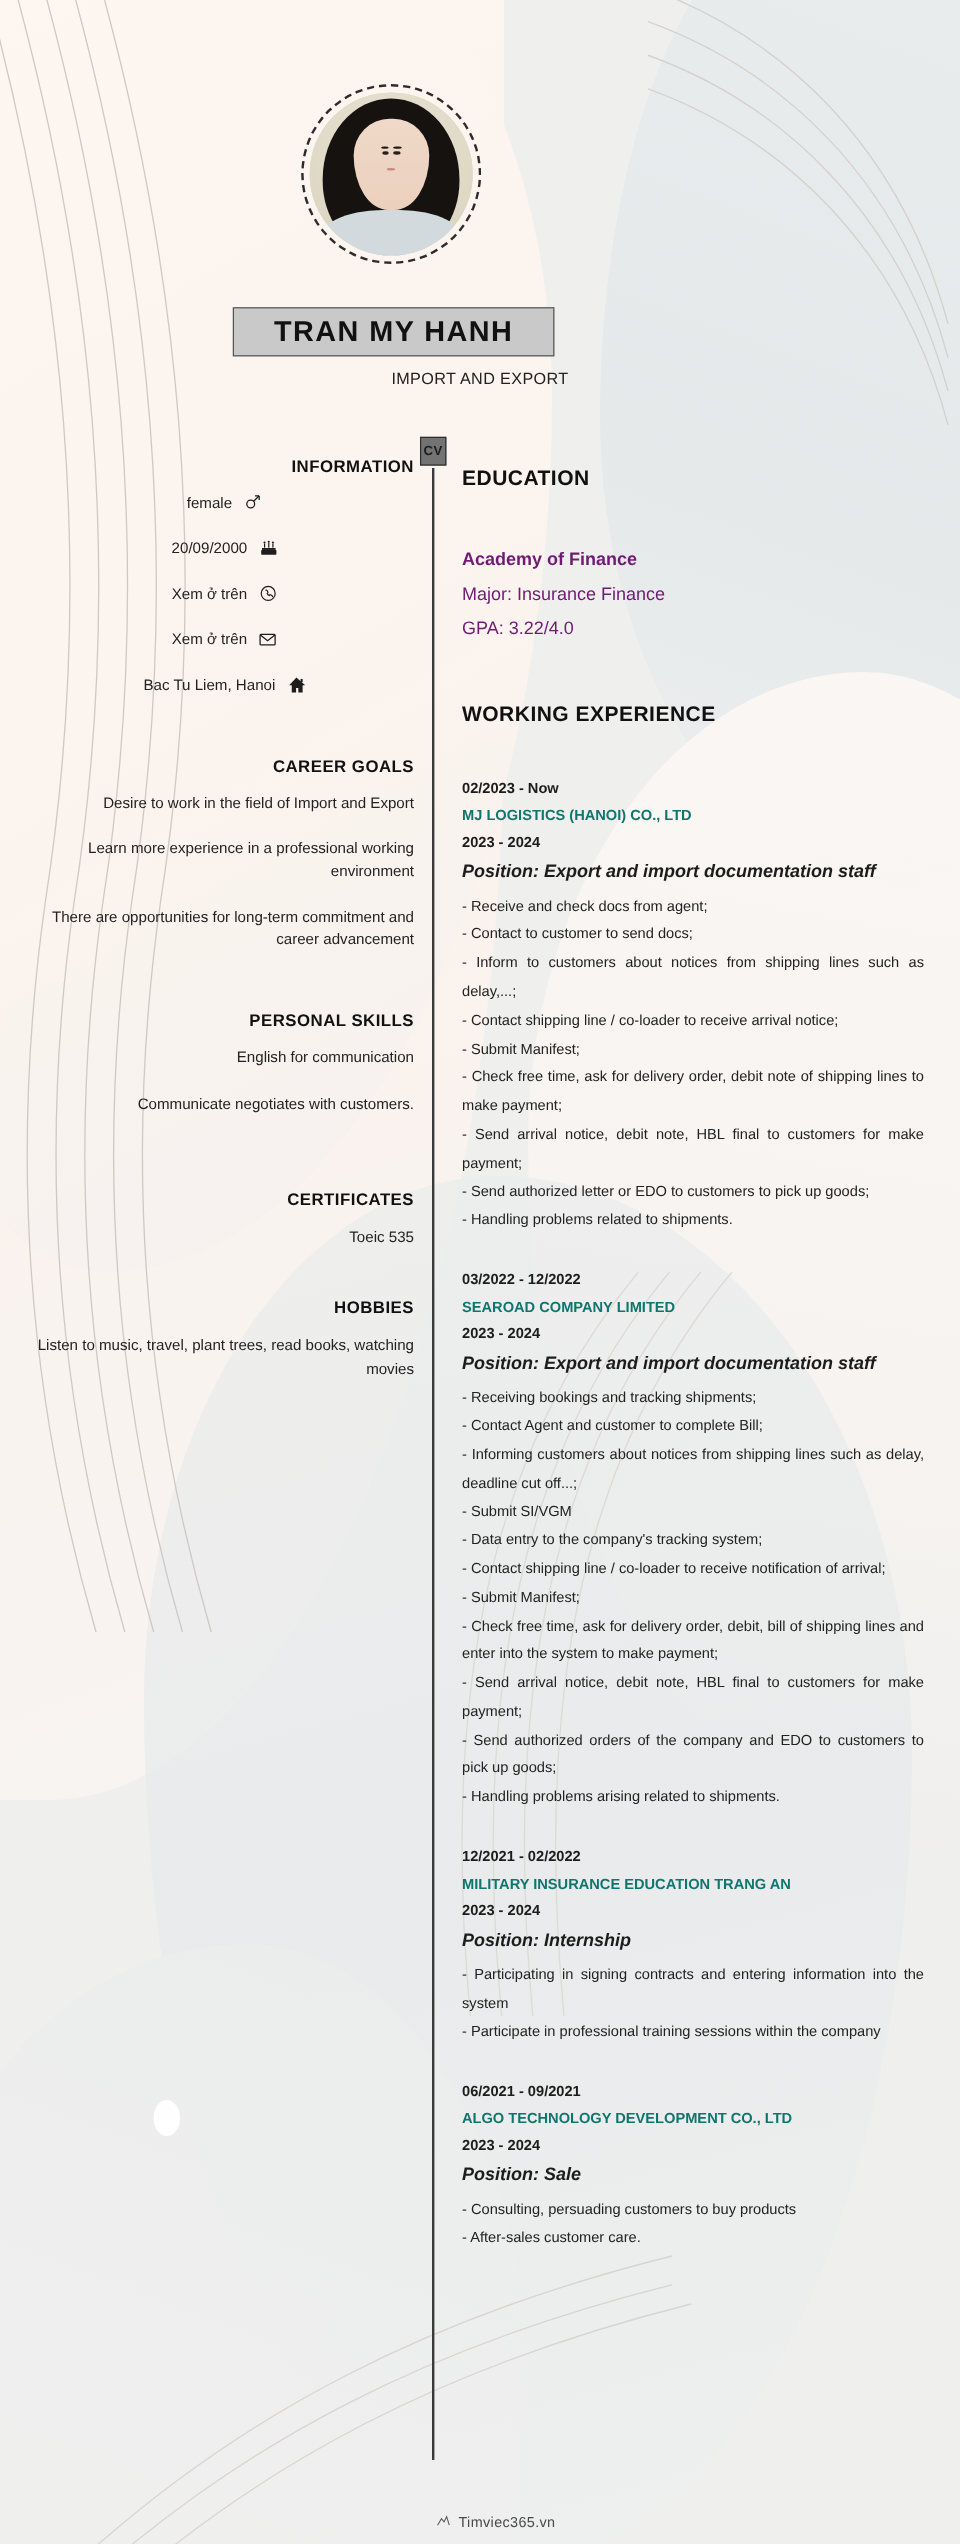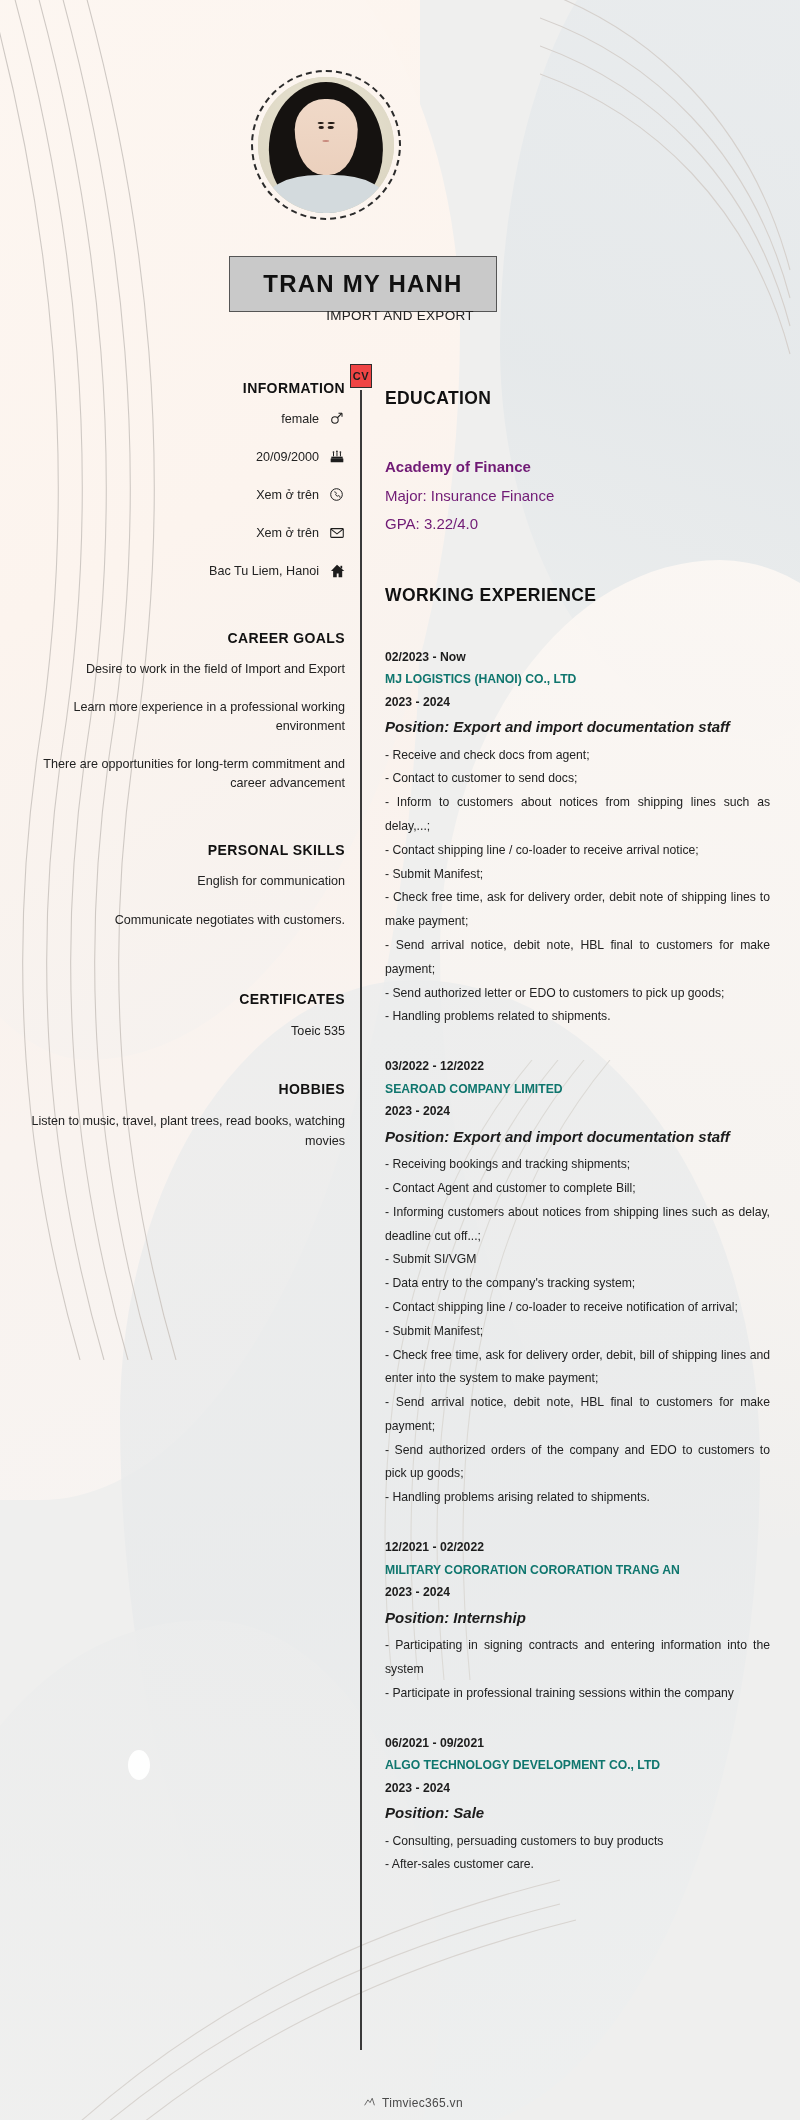--- a/index.html
+++ b/index.html
@@ -136,24 +136,24 @@
     position: absolute; bottom: 0; width: 18%; height: 20%;
     background: #c7d0d4;
   }
   .ph-collar-l { left: 30%; transform: skewX(18deg); }
   .ph-collar-r { right: 30%; transform: skewX(-18deg); }
 
   
   .name-banner {
     position: absolute;
     left: 194px; top: 256px;
-    width: 268px; height: 56px;
+    width: 268px; height: 41px;
     background: #c9c9c9;
     border: 1px solid #555;
-    display: flex; align-items: center; justify-content: center; margin-left: 35px;
+    display: flex; align-items: center; justify-content: center;
   }
   .name-banner .name-text {
     font-size: 24px; font-weight: bold; letter-spacing: 1.2px; color: #111;
   }
   .job-title {
     position: absolute;
     left: 0; top: 308px; width: 800px;
     text-align: center;
     font-size: 13.5px; color: #222; letter-spacing: .3px;
   }
@@ -163,21 +163,21 @@
     position: absolute;
     left: 360px; top: 390px;
     width: 2px; height: 1660px;
     background: #3a3a3a;
   }
   .cv-badge {
     position: absolute;
     left: 350px; top: 364px;
     width: 22px; height: 24px;
     border: 1.5px solid #2e2e2e;
-    background: #ef4444;
+    background: #737373;
     display: flex; align-items: center; justify-content: center;
     font-size: 11px; font-weight: 600; color: #1c1c1c;
     letter-spacing: .5px;
   }
 
   
   .col-left {
     position: absolute;
     left: 30px; top: 380px;
     width: 315px;
@@ -195,21 +195,21 @@
     font-weight: bold;
     color: #111;
     letter-spacing: .4px;
     margin-bottom: 14px;
   }
   .col-right .sec-head { font-size: 17.5px; }
 
   .info-row {
     display: flex;
     align-items: center;
-    justify-content: flex-end;
+    justify-content: center;
     gap: 9px;
     font-size: 12.6px;
     color: #222;
     margin-bottom: 21px;
   }
   .info-row .ico {
     width: 17px; height: 17px;
     display: flex; align-items: center; justify-content: center;
     flex: 0 0 auto;
   }
@@ -483,21 +483,21 @@
       <div class="job-bullet">- Contact shipping line / co-loader to receive notification of arrival;</div>
       <div class="job-bullet">- Submit Manifest;</div>
       <div class="job-bullet">- Check free time, ask for delivery order, debit, bill of shipping lines and enter into the system to make payment;</div>
       <div class="job-bullet">- Send  arrival notice, debit note, HBL final to customers for  make payment;</div>
       <div class="job-bullet">- Send authorized orders of the company and EDO to customers to pick up goods;</div>
       <div class="job-bullet">- Handling problems arising related to shipments.</div>
     </div>
 
     <div class="job">
       <div class="job-date">12/2021 - 02/2022</div>
-      <div class="job-company">MILITARY CORORATION CORORATION TRANG AN</div>
+      <div class="job-company">MILITARY INSURANCE EDUCATION TRANG AN</div>
       <div class="job-years">2023 - 2024</div>
       <div class="job-position">Position: Internship</div>
       <div class="job-bullet">-  Participating  in  signing  contracts  and  entering information into the system</div>
       <div class="job-bullet">- Participate in professional training sessions within the company</div>
     </div>
 
     <div class="job">
       <div class="job-date">06/2021 - 09/2021</div>
       <div class="job-company">ALGO TECHNOLOGY DEVELOPMENT CO., LTD</div>
       <div class="job-years">2023 - 2024</div>

